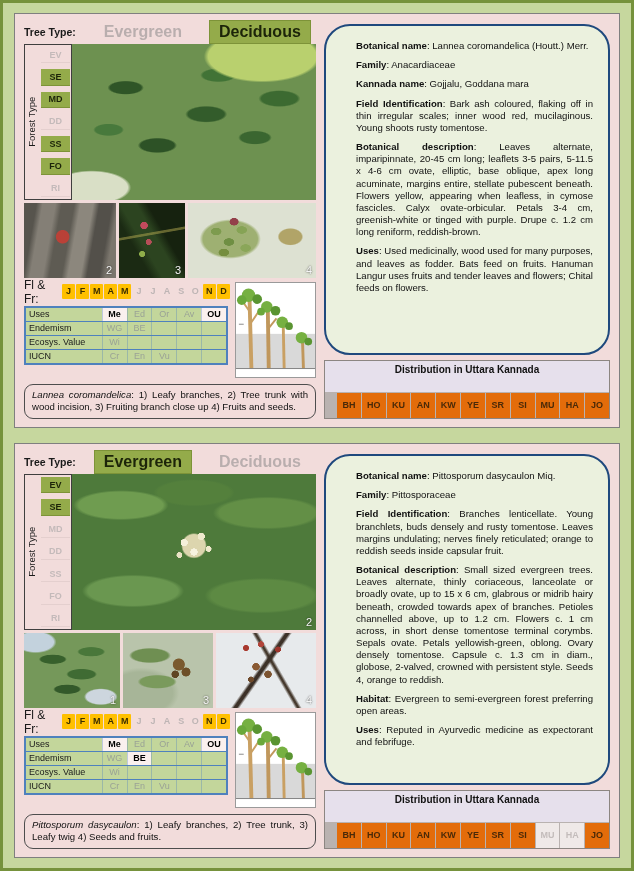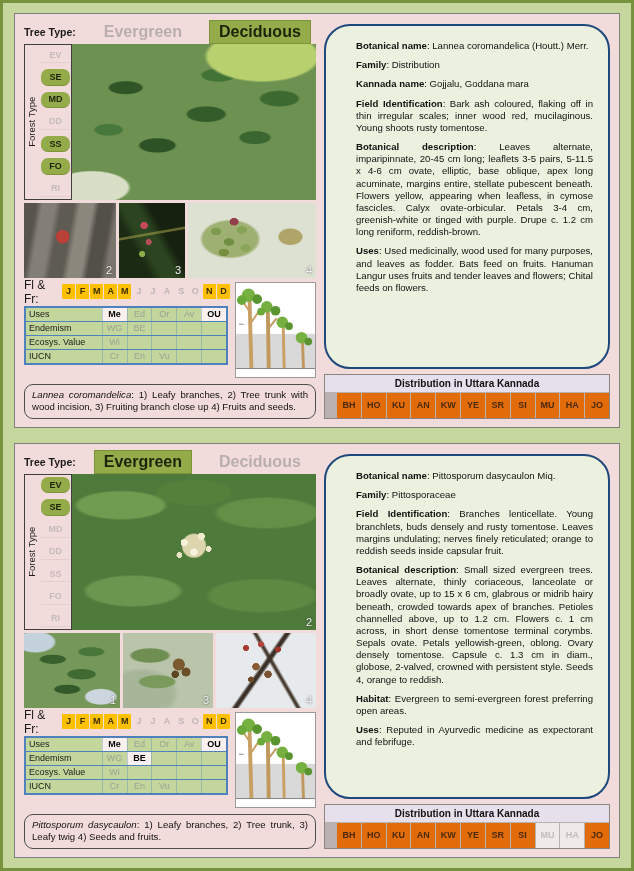--- a/index.html
+++ b/index.html
@@ -19,21 +19,21 @@
   .tt-opt.on { background:#94ab4a; color:#1c2409; box-shadow:0 0 0 1px #7d9338; }
 
   
   .main-block { display:flex; height:162px; }
   .ft-box { width:48px; border:1px solid #3f3f3f; display:flex; padding:2px 1px; }
   .ft-label { width:15px; writing-mode:vertical-rl; transform:rotate(180deg);
               font-size:9.5px; color:#1a1a1a; text-align:center; }
   .ft-btns { flex:1; display:flex; flex-direction:column; gap:6px; }
   .ft-btn { flex:1; display:flex; align-items:center; justify-content:center;
             font-size:9px; font-weight:700; color:#c4baba; border-bottom:1px solid #e4cfce; }
-  .ft-btn.on { background:#94ab4a; color:#1c2409; border-bottom:1px solid #7d9338;border-radius:7px; }
+  .ft-btn.on { background:#94ab4a; color:#1c2409; border-bottom:1px solid #7d9338; }
   .main-photo { flex:1; position:relative; overflow:hidden; }
   .photo-num { position:absolute; right:4px; bottom:2px; color:#f5f5f5; font-size:11px;
                text-shadow:0 0 2px rgba(0,0,0,.7); }
 
   
   .ph-leafy1 { background-color:#6d9150; background-image:
     radial-gradient(ellipse 90px 40px at 78% 8%, #b9d06e 0 60%, transparent 65%),
     radial-gradient(ellipse 60px 26px at 8% 92%, #d9dfc6 0 60%, transparent 66%),
     radial-gradient(ellipse 26px 10px at 22% 28%, #2f5527 0 60%, transparent 70%),
     radial-gradient(ellipse 30px 12px at 55% 45%, #335c2b 0 60%, transparent 70%),
@@ -128,21 +128,21 @@
   
   .desc-box { flex:1; background:#ebf1de; border:2px solid #1f497d; border-radius:26px;
               padding:14px 15px 8px 30px; overflow:hidden; margin-bottom:5px; }
   .desc-box p { font-size:9.6px; line-height:1.27; color:#111; text-align:justify;
                 margin-bottom:7px; }
   .desc-box b { font-weight:700; }
 
   
   .dist { border:1px solid #8c8682; background:#b9b2b0; }
   .dist-header { background:#e6e0ec; text-align:center; font-size:10px; font-weight:700;
-                 color:#111; height:17px; line-height:17px; }
+                 color:#111; height:31px; line-height:17px; }
   .dist-cells { display:flex; gap:1px; padding-top:1px;padding-left:12px; }
   .dcell { flex:1; height:25px; line-height:25px; text-align:center; font-size:9px;
            font-weight:700; background:#e36c0a; color:#4a2a08; }
   .dcell.off { background:#efe9e8; color:#c3bcbb; }
 </style>
 </head>
 <body>
 
 <div class="page">
 
@@ -263,21 +263,21 @@
       </div>
 
       <div class="caption-box">
         <span class="sp">Lannea coromandelica</span><span>: 1) Leafy branches, 2) Tree trunk with wood incision, 3) Fruiting branch close up 4) Fruits and seeds.</span>
       </div>
     </div>
 
     <div class="right-col">
       <div class="desc-box">
         <p><b>Botanical name</b><span>: Lannea coromandelica (Houtt.) Merr.</span></p>
-        <p><b>Family</b><span>: Distribution</span></p>
+        <p><b>Family</b><span>: Anacardiaceae</span></p>
         <p><b>Kannada name</b><span>: Gojjalu, Goddana mara</span></p>
         <p><b>Field Identification</b><span>: Bark ash coloured, flaking off in thin irregular scales; inner wood red, mucilaginous. Young shoots rusty tomentose.</span></p>
         <p><b>Botanical description</b><span>: Leaves alternate, imparipinnate, 20-45 cm long; leaflets 3-5 pairs, 5-11.5 x 4-6 cm ovate, elliptic, base oblique, apex long acuminate, margins entire, stellate pubescent beneath. Flowers yellow, appearing when leafless, in cymose fascicles. Calyx ovate-orbicular. Petals 3-4 cm, greenish-white or tinged with purple. Drupe c. 1.2 cm long reniform, reddish-brown.</span></p>
         <p><b>Uses</b><span>: Used medicinally, wood used for many purposes, and leaves as fodder. Bats feed on fruits. Hanuman Langur uses fruits and tender leaves and flowers; Chital feeds on flowers.</span></p>
       </div>
       <div class="dist">
         <div class="dist-header">Distribution in Uttara Kannada</div>
         <div class="dist-cells">
           <div class="dcell">BH</div>
           <div class="dcell">HO</div>

